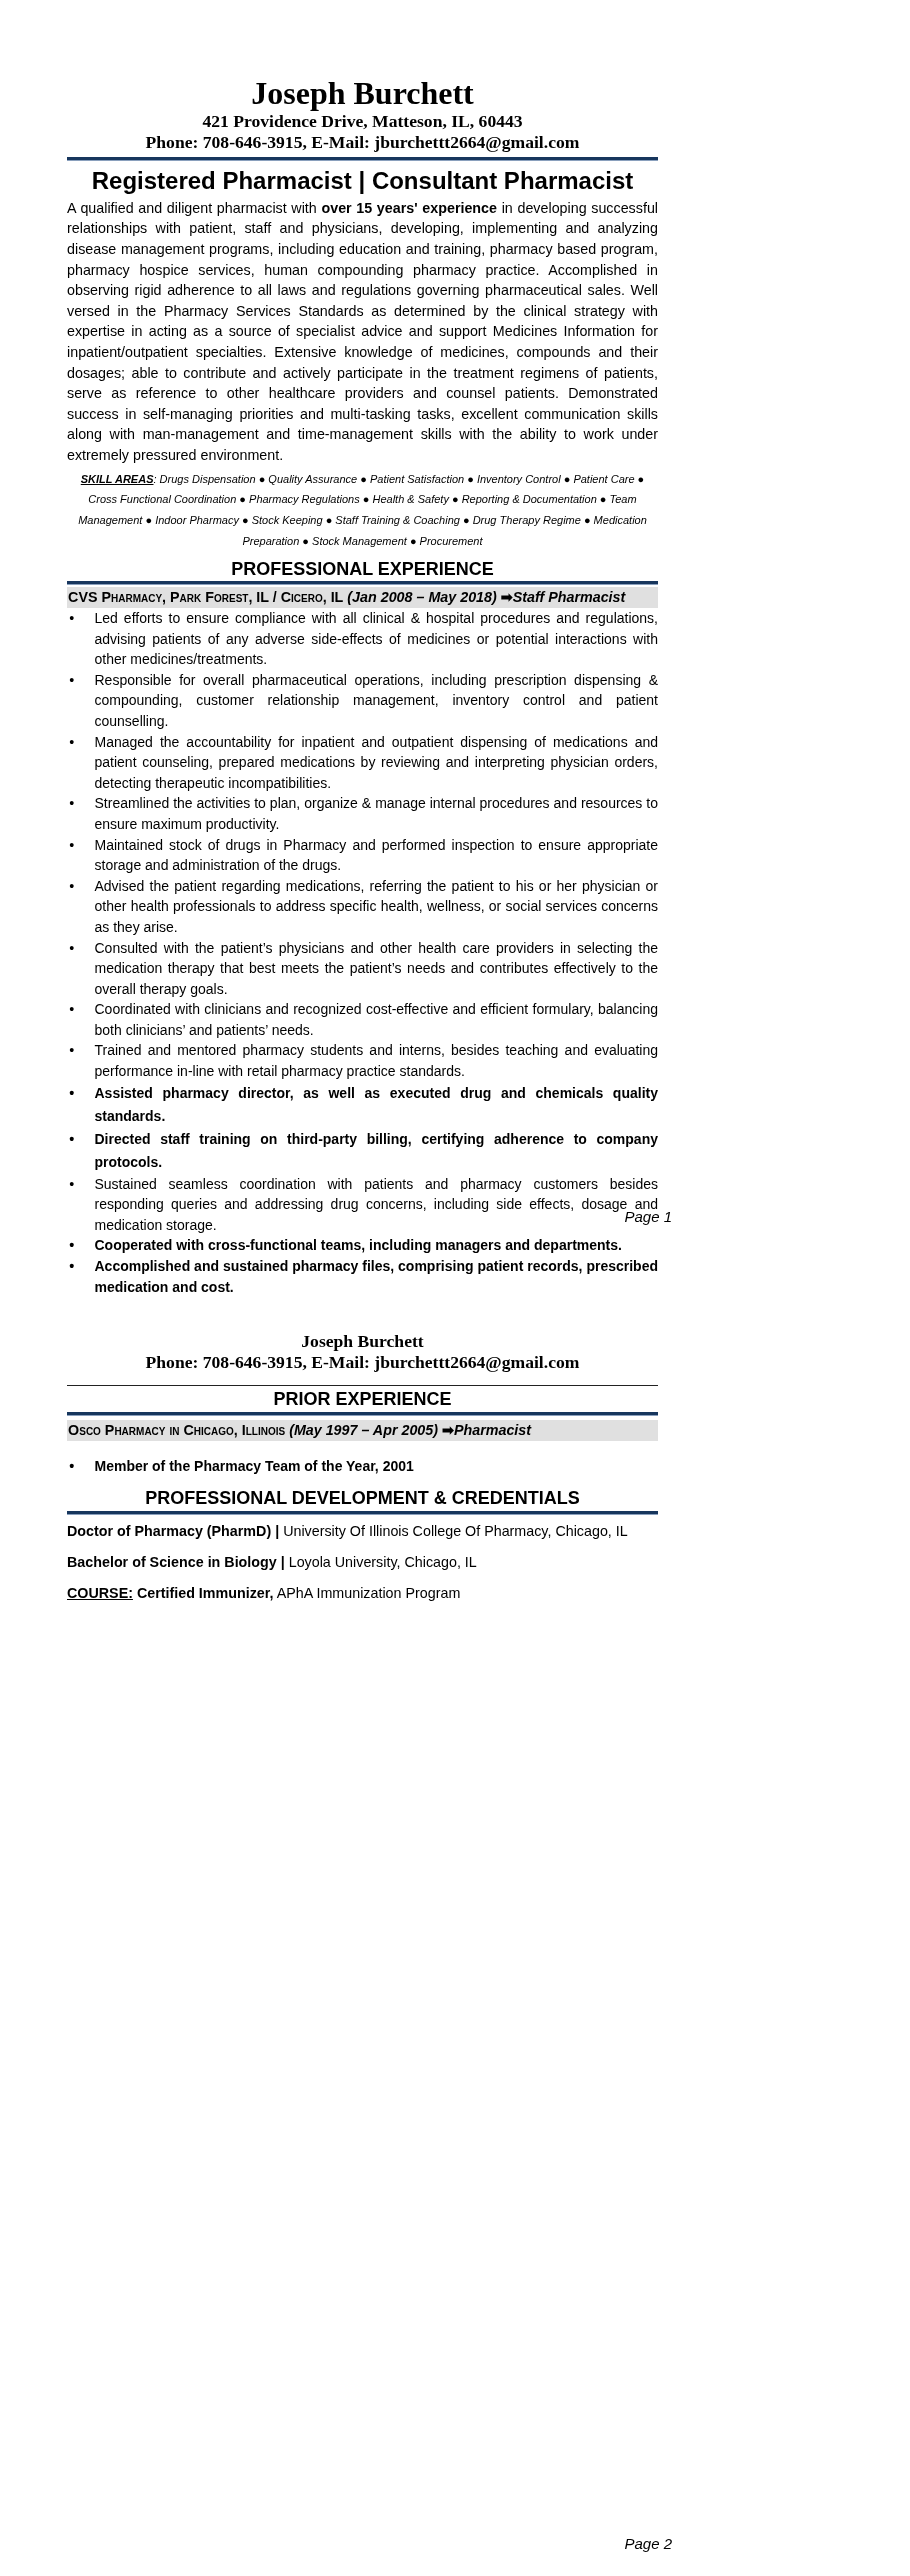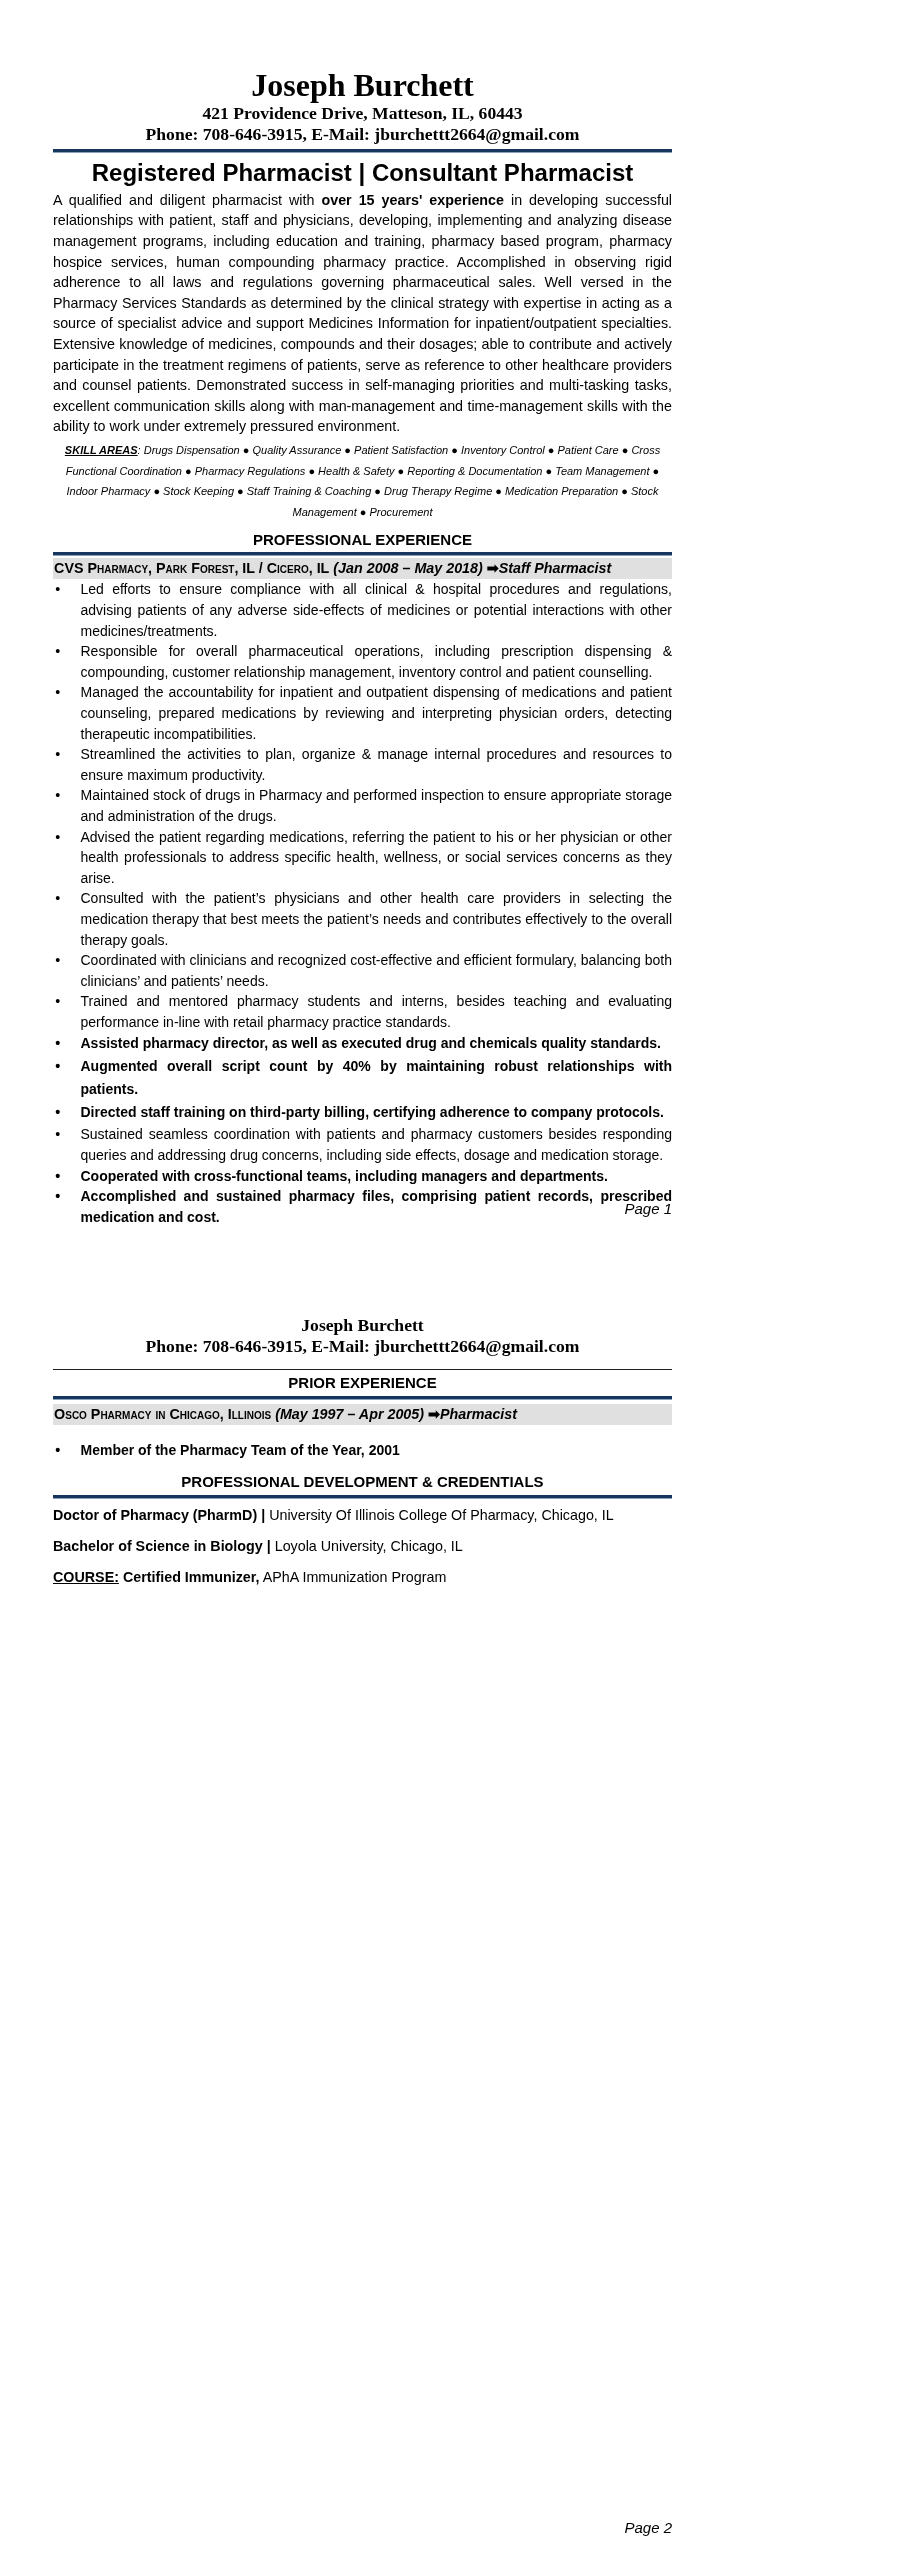--- a/index.html
+++ b/index.html
@@ -1,32 +1,32 @@
 <!DOCTYPE html>
 <html style="font-size:8.8px"><head>
 <meta charset="utf-8">
 <style>
   html, body { margin: 0; padding: 0; background: #ffffff; }
   body { width: 911px; font-family: "Liberation Sans", sans-serif; color: #000; }
-  .page { position: relative; width: 725px; height: 1288px; box-sizing: border-box; padding: 0 53px; }
+  .page { position: relative; width: 725px; height: 1288px; box-sizing: border-box; padding: 0 67px; margin-top: 8px; }
   .page1 { padding-top: 67px; }
   .page2 { padding-top: 26.4px; height: 1288px; }
   .serif { font-family: "Liberation Serif", serif; font-weight: bold; text-align: center; }
   .name { font-size: 32px; line-height: 36px; }
   .addr { font-size: 17.6px; line-height: 21px; }
   .contact { font-size: 17.6px; line-height: 21px; }
   .name2 { font-size: 17.6px; line-height: 22px; }
   .rule-blue { height: 2.8px; background: #17365d; border-bottom: 0.6px solid #8aa0bd; margin: 4.4px 0 0 0; }
   .rule-thin { height: 1.1px; background: #222; margin: 12px 0 0 0; }
   .headline { font-size: 24px; font-weight: bold; text-align: center; line-height: 30px; margin-top: 4.4px; }
   .summary { font-size: 14.3px; line-height: 20.6px; text-align: justify; margin-top: 2.2px; }
   .summary b { font-weight: bold; }
   .skills { font-size: 11px; line-height: 20.6px; text-align: center; font-style: italic; margin-top: 3.3px; }
   .skills .lbl { font-weight: bold; text-decoration: underline; }
-  .sec-title { font-size: 15px; font-weight: bold; text-align: center; line-height: 22px; margin-top: 6.6px; }
+  .sec-title { font-size: 18px; font-weight: bold; text-align: center; line-height: 22px; margin-top: 6.6px; }
   .job-head { background: #e0e0e0; font-size: 14.3px; line-height: 19px; padding: 1.1px 1.1px; margin-top: 2.2px; font-weight: bold; }
   .job-head .co { font-variant: small-caps; }
   .job-head .dates, .job-head .role { font-style: italic; }
   ul.bul { list-style: none; margin: 0; padding: 0; }
   ul.bul li { position: relative; padding-left: 27.5px; font-size: 14px; line-height: 20.6px; text-align: justify; }
   ul.bul li::before { content: "\2022"; position: absolute; left: 2.2px; top: 0; font-size: 14.3px; }
   ul.bul li.strong { font-weight: bold; line-height: 23px; }
   .page-num { position: absolute; right: 53px; font-size: 15px; font-style: italic; }
   .edu { font-size: 14.3px; line-height: 19px; margin-top: 12px; }
   .edu b { font-weight: bold; }
@@ -59,21 +59,20 @@
     <li>Led efforts to ensure compliance with all clinical &amp; hospital procedures and regulations, advising patients of any adverse side-effects of medicines or potential interactions with other medicines/treatments.</li>
     <li>Responsible for overall pharmaceutical operations, including prescription dispensing &amp; compounding, customer relationship management, inventory control and patient counselling.</li>
     <li>Managed the accountability for inpatient and outpatient dispensing of medications and patient counseling, prepared medications by reviewing and interpreting physician orders, detecting therapeutic incompatibilities.</li>
     <li>Streamlined the activities to plan, organize &amp; manage internal procedures and resources to ensure maximum productivity.</li>
     <li>Maintained stock of drugs in Pharmacy and performed inspection to ensure appropriate storage and administration of the drugs.</li>
     <li>Advised the patient regarding medications, referring the patient to his or her physician or other health professionals to address specific health, wellness, or social services concerns as they arise.</li>
     <li>Consulted with the patient’s physicians and other health care providers in selecting the medication therapy that best meets the patient’s needs and contributes effectively to the overall therapy goals.</li>
     <li>Coordinated with clinicians and recognized cost-effective and efficient formulary, balancing both clinicians’ and patients’ needs.</li>
     <li>Trained and mentored pharmacy students and interns, besides teaching and evaluating performance in-line with retail pharmacy practice standards.</li>
     <li class="strong">Assisted pharmacy director, as well as executed drug and chemicals quality standards.</li>
-    <li class="strong">Augmented overall script count by 40% by maintaining robust relationships with patients.</li>
     <li class="strong">Directed staff training on third-party billing, certifying adherence to company protocols.</li>
   </ul>
 
   <ul class="bul">
     <li>Sustained seamless coordination with patients and pharmacy customers besides responding queries and addressing drug concerns, including side effects, dosage and medication storage.</li>
     <li class="strong" style="line-height:20.6px">Cooperated with cross-functional teams, including managers and departments.</li>
     <li class="strong" style="line-height:20.6px">Accomplished and sustained pharmacy files, comprising patient records, prescribed medication and cost.</li>
   </ul>
 
   <div class="page-num" style="top:1200px">Page 1</div>

